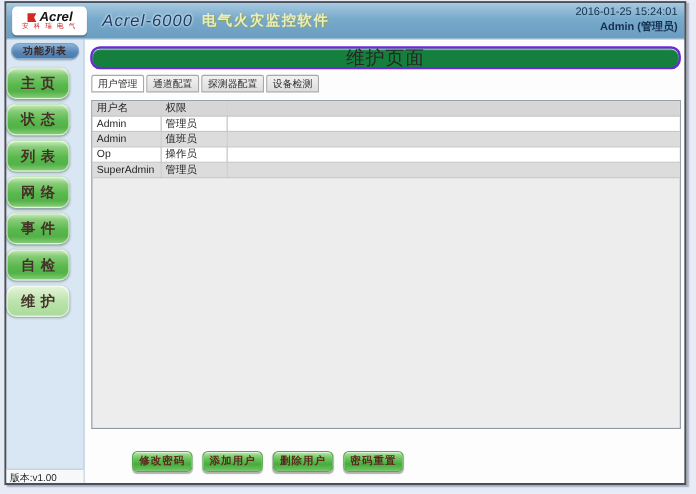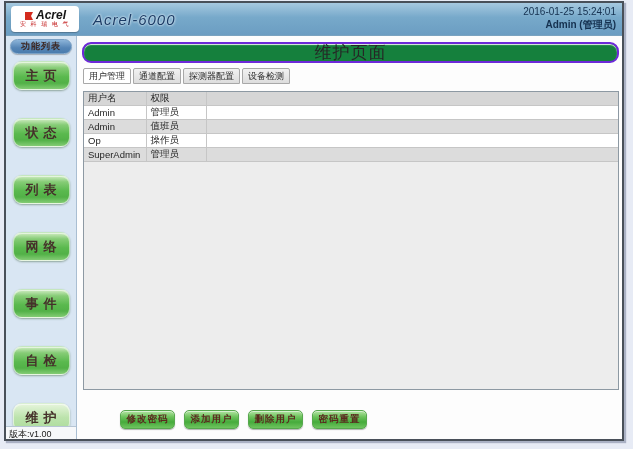--- a/index.html
+++ b/index.html
@@ -24,21 +24,21 @@
   .header-user{font-weight:700;}
   
   .content{flex:1;display:flex;min-height:0;}
   .sidebar{flex:0 0 70px;background:#d9e6f3;border-right:1px solid #a9bed2;position:relative;
            display:flex;flex-direction:column;align-items:center;}
   .func-pill{margin-top:3px;width:62px;height:15px;border-radius:8px;box-sizing:border-box;
              background:linear-gradient(180deg,#8cb4d9 0%,#5585b6 60%,#4a7cae 100%);
              border:1px solid #7aa0c4;color:#3c2723;font-size:9px;font-weight:700;
              display:flex;align-items:center;justify-content:center;letter-spacing:1px;
              box-shadow:0 1px 1px rgba(0,0,0,.25);}
-  .sidebar-nav{margin-top:7px;display:flex;flex-direction:column;gap:28px;width:100%;align-items:center;}
+  .sidebar-nav{margin-top:7px;display:flex;flex-direction:column;gap:4px;width:100%;}
   .nav-btn{width:57px;height:29px;border-radius:9px;box-sizing:border-box;
            font-size:13px;font-weight:700;color:#45302a;letter-spacing:5px;text-indent:5px;
            display:flex;align-items:center;justify-content:center;cursor:pointer;
            background:linear-gradient(180deg,#cfecc2 0%,#86cc76 22%,#5ab94e 55%,#52b147 78%,#83cc74 100%);
            border:1px solid rgba(255,255,255,.55);
            box-shadow:0 1px 2px rgba(50,85,50,.45), inset 0 1px 0 rgba(255,255,255,.5);}
   .nav-btn.active{background:linear-gradient(180deg,#e6f5dc 0%,#bce3ac 50%,#abdb9b 100%);}
   .version-bar{position:absolute;bottom:0;left:0;width:100%;height:13px;box-sizing:border-box;
                background:#f6f8fa;border-top:1px solid #b6c5d4;font-size:9px;color:#222;
                padding:1px 0 0 3px;text-align:left;}
@@ -78,20 +78,21 @@
       <div class="logo-box">
         <div class="logo-top">
           <svg width="10" height="10" viewBox="0 0 10 10">
             <path d="M1 1 L9 1 L7 5 L9 9 L1 9 Z" fill="#d42b1e"></path>
           </svg>
           <span class="logo-brand">Acrel</span>
         </div>
         <div class="logo-sub">安 科 瑞 电 气</div>
       </div>
       <span class="product-title">Acrel-6000</span>
+      <span class="app-title">电气火灾监控软件</span>
       <div class="header-right">
         <div class="header-datetime">2016-01-25 15:24:01</div>
         <div class="header-user">Admin (管理员)</div>
       </div>
     </div>
 
     <div class="content">
 
       <div class="sidebar">
         <div class="func-pill">功能列表</div>

